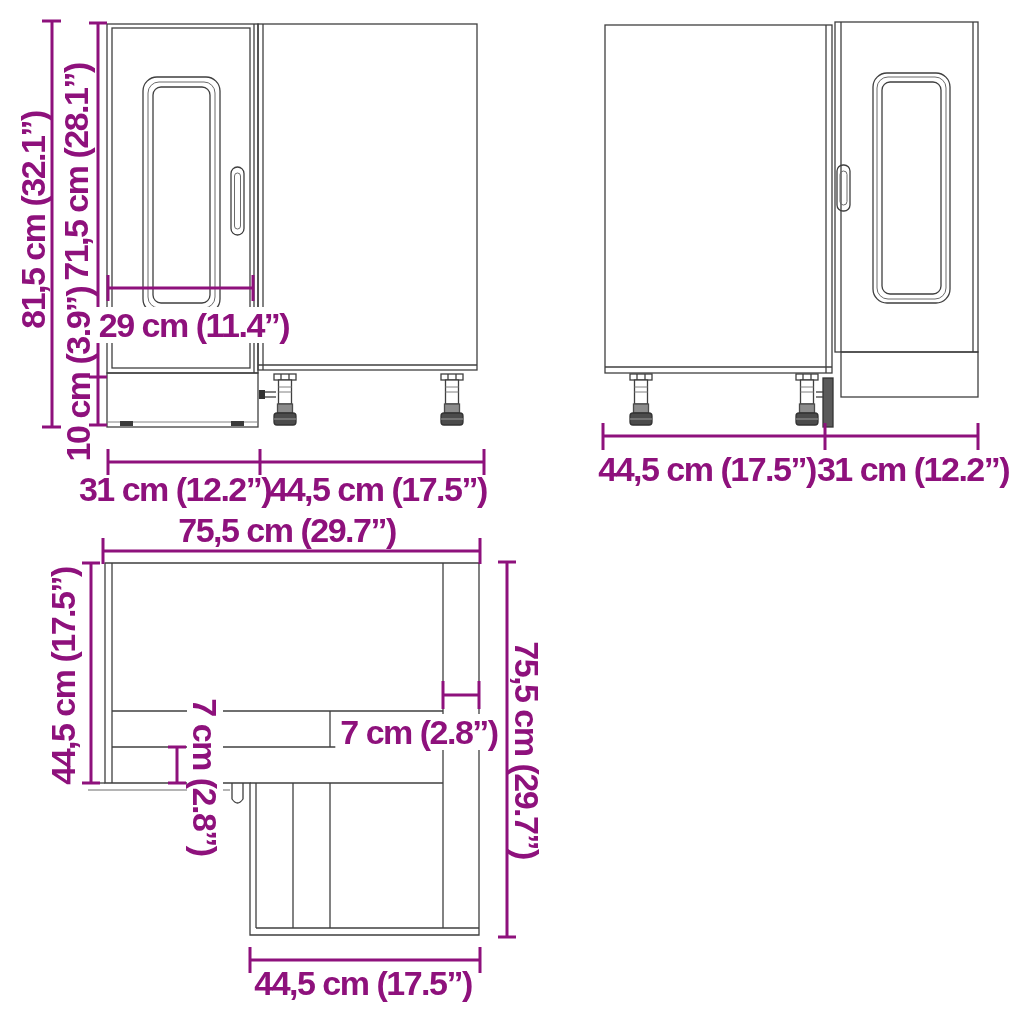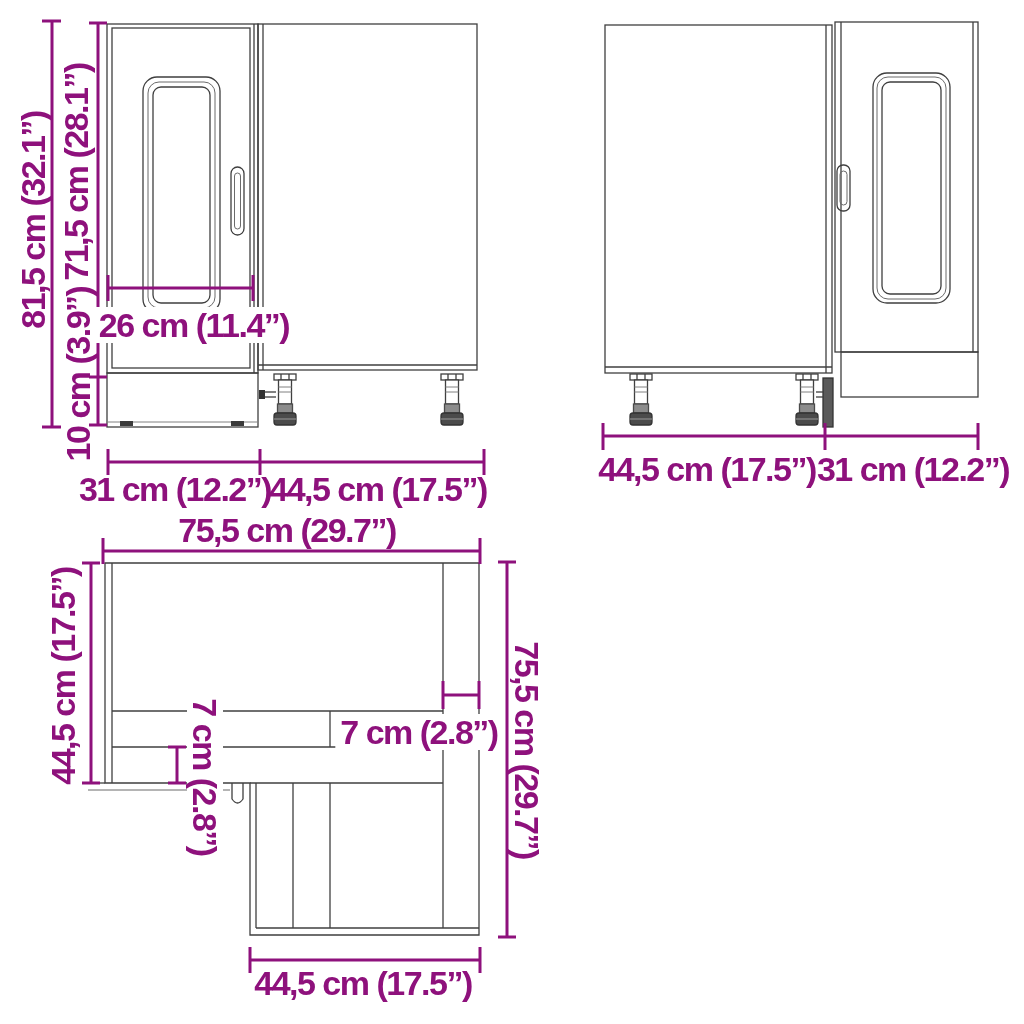--- a/index.html
+++ b/index.html
@@ -151,21 +151,21 @@
       <line x1="480" y1="947" x2="480" y2="973"></line>
     </g>
   </svg>
 
   <div class="dim-label rot-ccw" style="left:33px;top:220px;">81,5 cm (32.1”)</div>
 
   <div class="dim-label rot-ccw" style="left:76px;top:172px;">71,5 cm (28.1”)</div>
 
   <div class="dim-label rot-ccw" style="left:78px;top:374px;">10 cm (3.9”)</div>
 
-  <div class="dim-label bg" style="left:194px;top:325px;">26 cm (11.4”)</div>
+  <div class="dim-label bg" style="left:194px;top:325px;">29 cm (11.4”)</div>
 
   <div class="dim-label" style="left:175px;top:489px;">31 cm (12.2”)</div>
 
   <div class="dim-label" style="left:378px;top:489px;">44,5 cm (17.5”)</div>
 
   <div class="dim-label" style="left:707px;top:469px;">44,5 cm (17.5”)</div>
 
   <div class="dim-label" style="left:913px;top:469px;">31 cm (12.2”)</div>
 
   <div class="dim-label" style="left:287px;top:530px;">75,5 cm (29.7”)</div>

